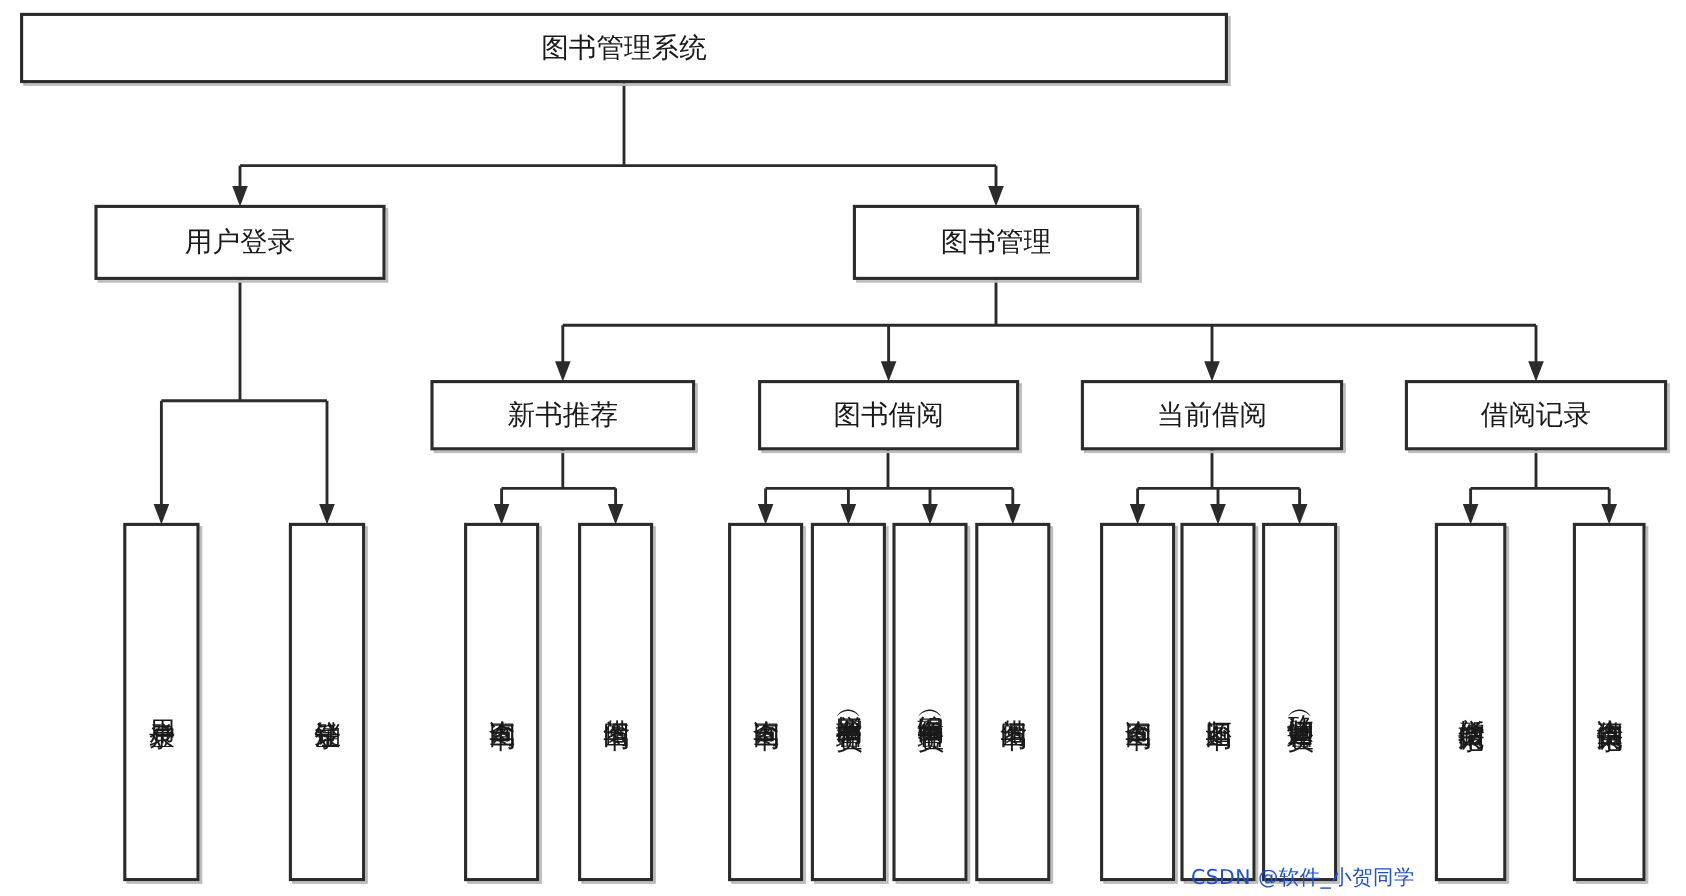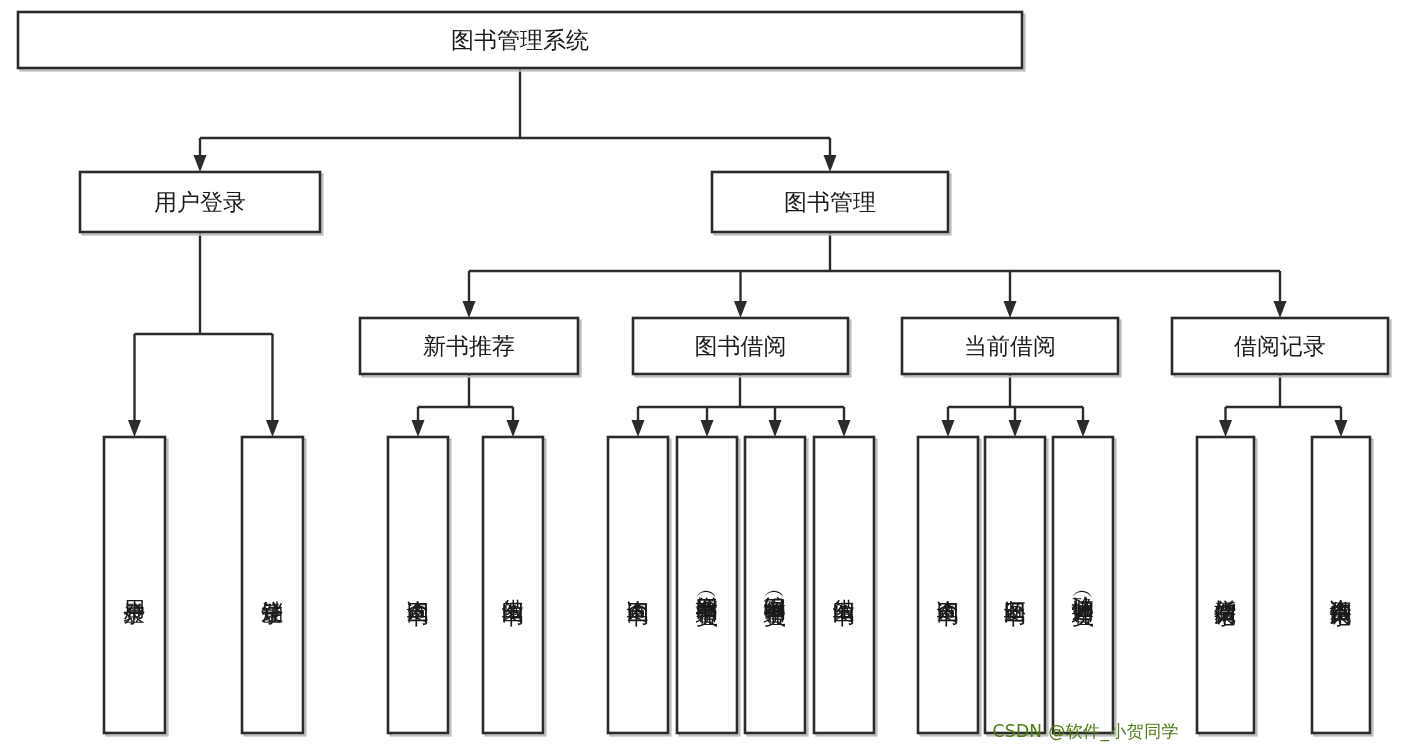--- a/index.html
+++ b/index.html
@@ -73,21 +73,21 @@
     letter-spacing: 1.5px;
     color: #1a1a1a;
     white-space: nowrap;
   }
   #watermark {
     position: absolute;
     right: 8px;
     bottom: 4px;
     font-family: "DejaVu Sans", "Liberation Sans", sans-serif;
     font-size: 17px;
-    color: #4d7c0f;
+    color: #1d4ed8;
     letter-spacing: 0.4px;
     white-space: nowrap;
   }
 </style>
 </head>
 <body>
 
 <div id="diagram-root">
 
   <svg id="flowchart" viewBox="0 0 1405 747" preserveAspectRatio="xMidYMid meet">

